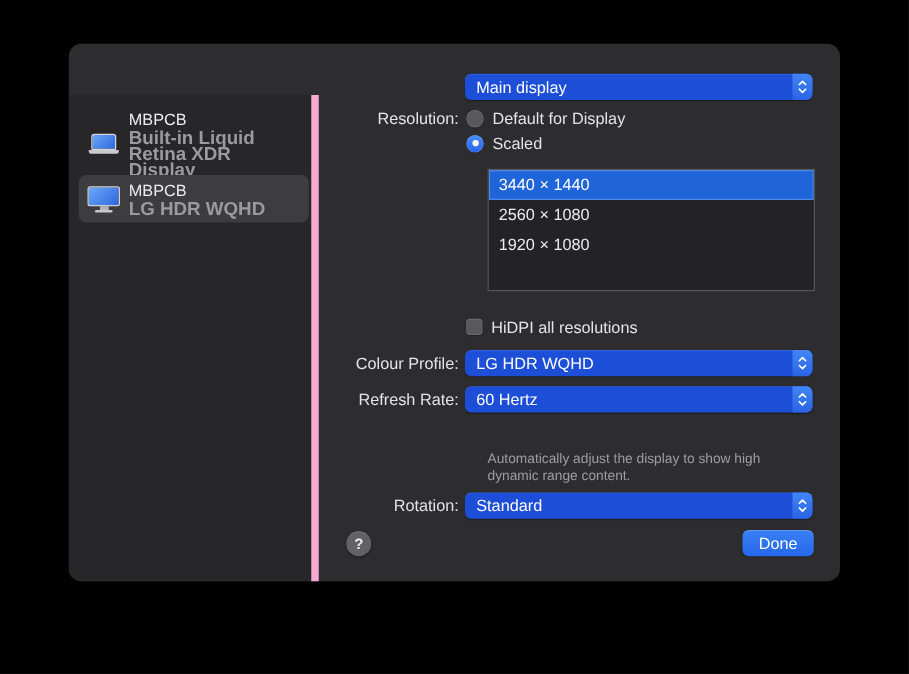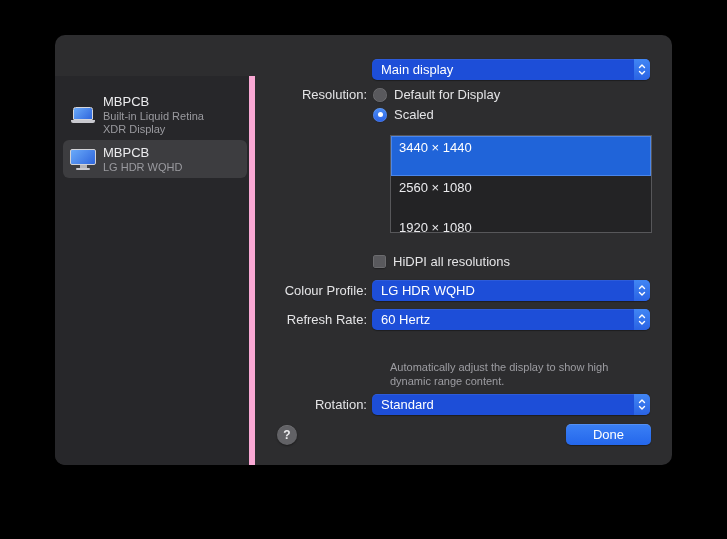--- a/index.html
+++ b/index.html
@@ -17,21 +17,21 @@
     box-shadow:0 0 0 1px rgba(0,0,0,.8), 0 18px 45px rgba(0,0,0,.65);
   }
   
   .sidebar {
     position:absolute; left:0; top:0; width:200px; height:100%;
     background:#27272a; border-right:6px solid #f9a8d4;margin-top:41px;
   }
   .side-item { position:absolute; left:8px; width:184px; border-radius:6px; display:flex; align-items:center; }
   .side-item .txt { width:122px; }
   .side-item .name { font-size:13px; color:#ecececc; color:#ececee; line-height:15px; }
-  .side-item .sub  { font-size:11px; color:#9a9a9f; line-height:13px; margin-top:1px; }
+  .side-item .sub  { font-size:15px; color:#9a9a9f; line-height:13px; margin-top:1px;font-weight:bold; }
   .item-1 { top:16px; height:46px; }
   .item-2 { top:64px; height:38px; background:#3d3d40; }
   .icon-col { width:40px; display:flex; flex-direction:column; align-items:center; flex:none; }
   .lap-screen { width:20px; height:13px; background:linear-gradient(135deg,#6aaaf9,#2f66dd); border:1px solid #d6d6da; border-radius:2.5px 2.5px 1px 1px; }
   .lap-base { width:24px; height:3px; background:#c9c9cf; border-radius:0 0 2px 2px; }
   .mon-screen { width:26px; height:16px; background:linear-gradient(135deg,#6aaaf9,#2f66dd); border:1px solid #d2d2d6; border-radius:2px; }
   .mon-stand { width:7px; height:3px; background:#b4b4ba; }
   .mon-base { width:14px; height:2px; background:#c9c9cf; border-radius:1px; }
   
   .main { position:absolute; left:200px; top:0; right:0; bottom:0; }
@@ -58,34 +58,34 @@
   .radio.on { background:linear-gradient(#4b8df6,#2c63e6); position:relative; }
   .radio.on::after { content:""; position:absolute; left:4.5px; top:4.5px; width:5px; height:5px; border-radius:50%; background:#fff; }
   .checkbox { width:13px; height:13px; border-radius:3px; background:#59595d;
               box-shadow:inset 0 0 0 .5px rgba(255,255,255,.22), 0 .5px 1px rgba(0,0,0,.3); flex:none; }
   .choice-lbl { font-size:13px; color:#e4e4e6; white-space:nowrap; }
   
   .listbox {
     position:absolute; left:135px; top:100px; width:262px; height:98px;
     background:#232325; border:1px solid #57575a; overflow:hidden;
   }
-  .listrow { height:40px; line-height:24px; padding-left:8px; font-size:13px; color:#ebebee; white-space:nowrap; cursor:default; }
+  .listrow { height:24px; line-height:24px; padding-left:8px; font-size:13px; color:#ebebee; white-space:nowrap; cursor:default; }
   .listrow.sel { background:#2064d9; box-shadow:inset 0 0 0 1px #4b86ea; color:#fff; }
   
   .desc { position:absolute; left:135px; top:326px; width:258px; font-size:11px; line-height:13.5px; color:#9d9da2; }
   
   .help {
     position:absolute; left:22px; top:390px; width:20px; height:20px; border-radius:50%;
     background:#626266; color:#ececee; text-align:center; line-height:20px; font-size:12px; font-weight:bold;
     box-shadow:inset 0 .5px 0 rgba(255,255,255,.2), 0 1px 2px rgba(0,0,0,.4); cursor:default;
   }
   .done {
     position:absolute; right:21px; top:389px; height:21px; line-height:21px;
     background:linear-gradient(#3b80f5,#2467ec); color:#fff; font-size:13px;
-    border-radius:5px; padding:0 27px; cursor:default;
+    border-radius:5px; padding:0 13px; cursor:default;
     box-shadow:inset 0 .5px 0 rgba(255,255,255,.25), 0 .5px 1px rgba(0,0,0,.35);
   }
 </style>
 </head>
 <body>
 
 <div class="window">
 
   <div class="sidebar">
 

